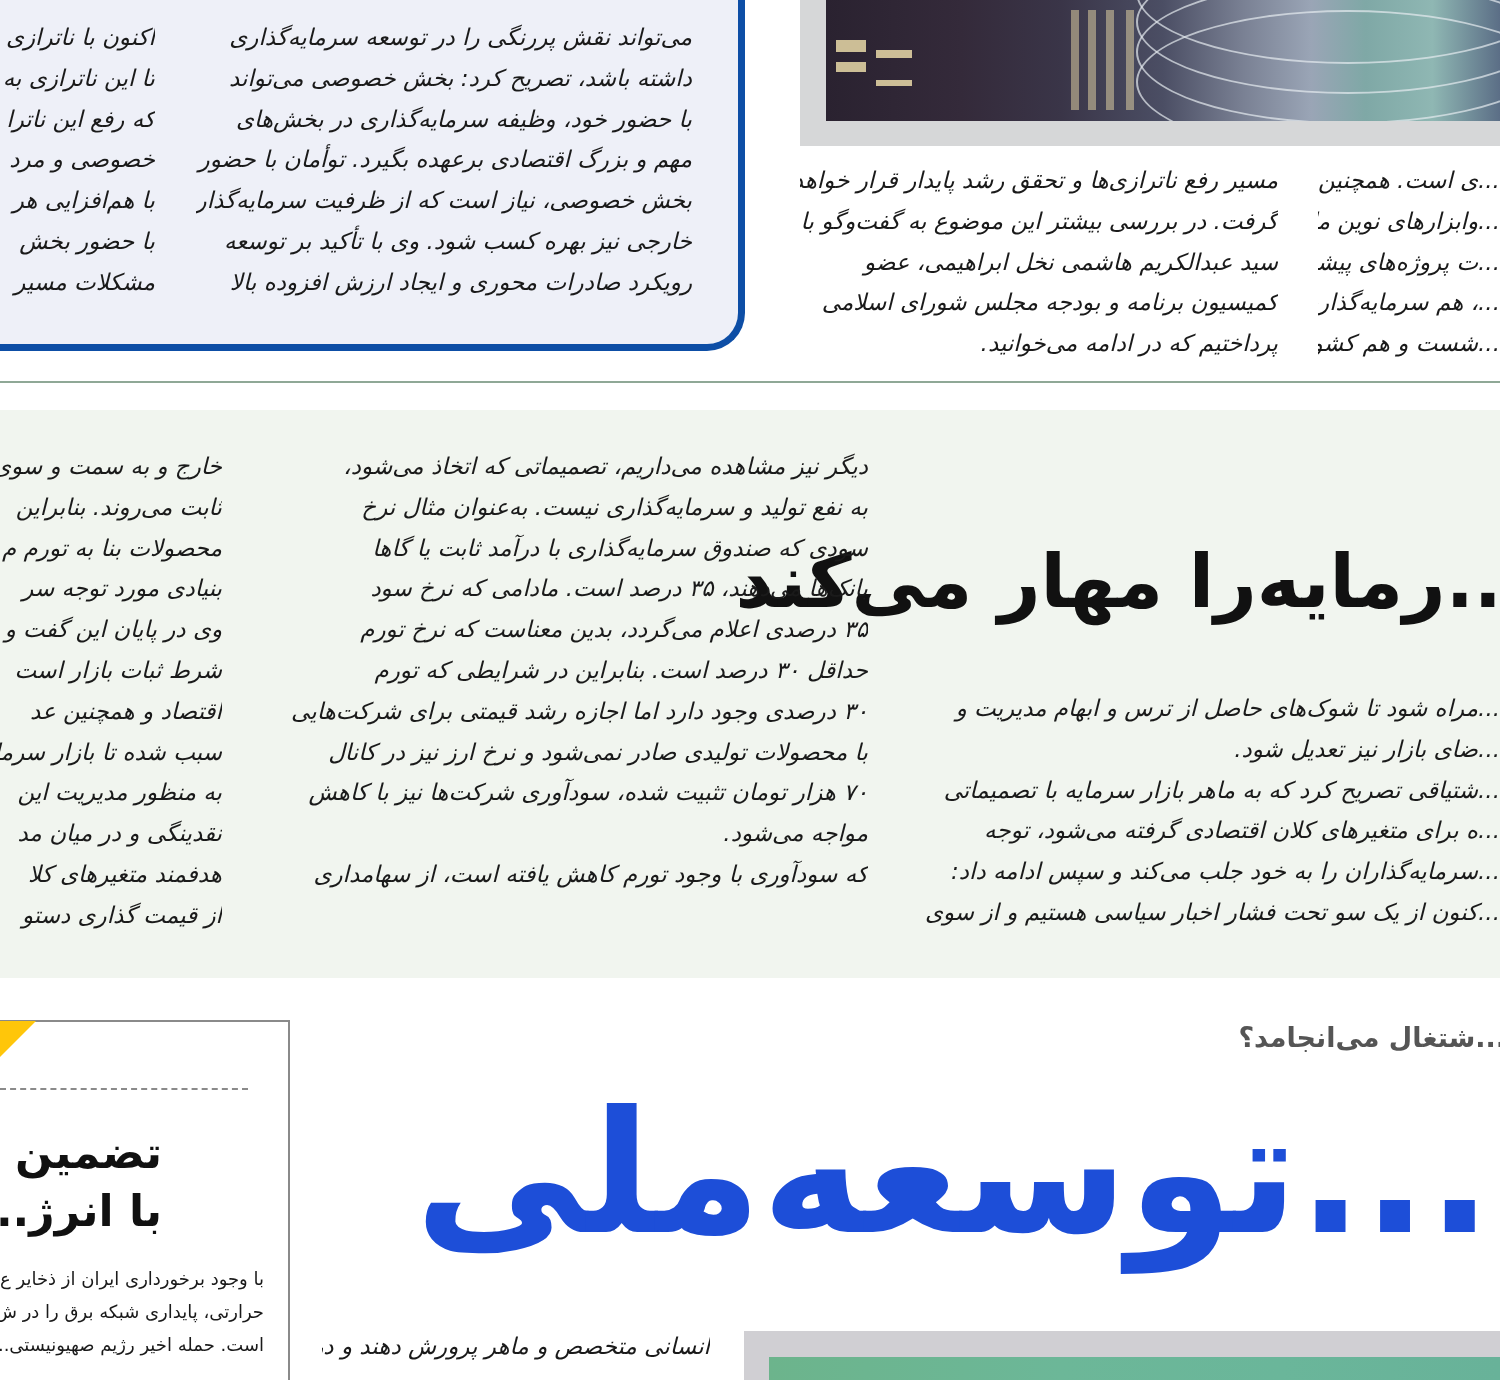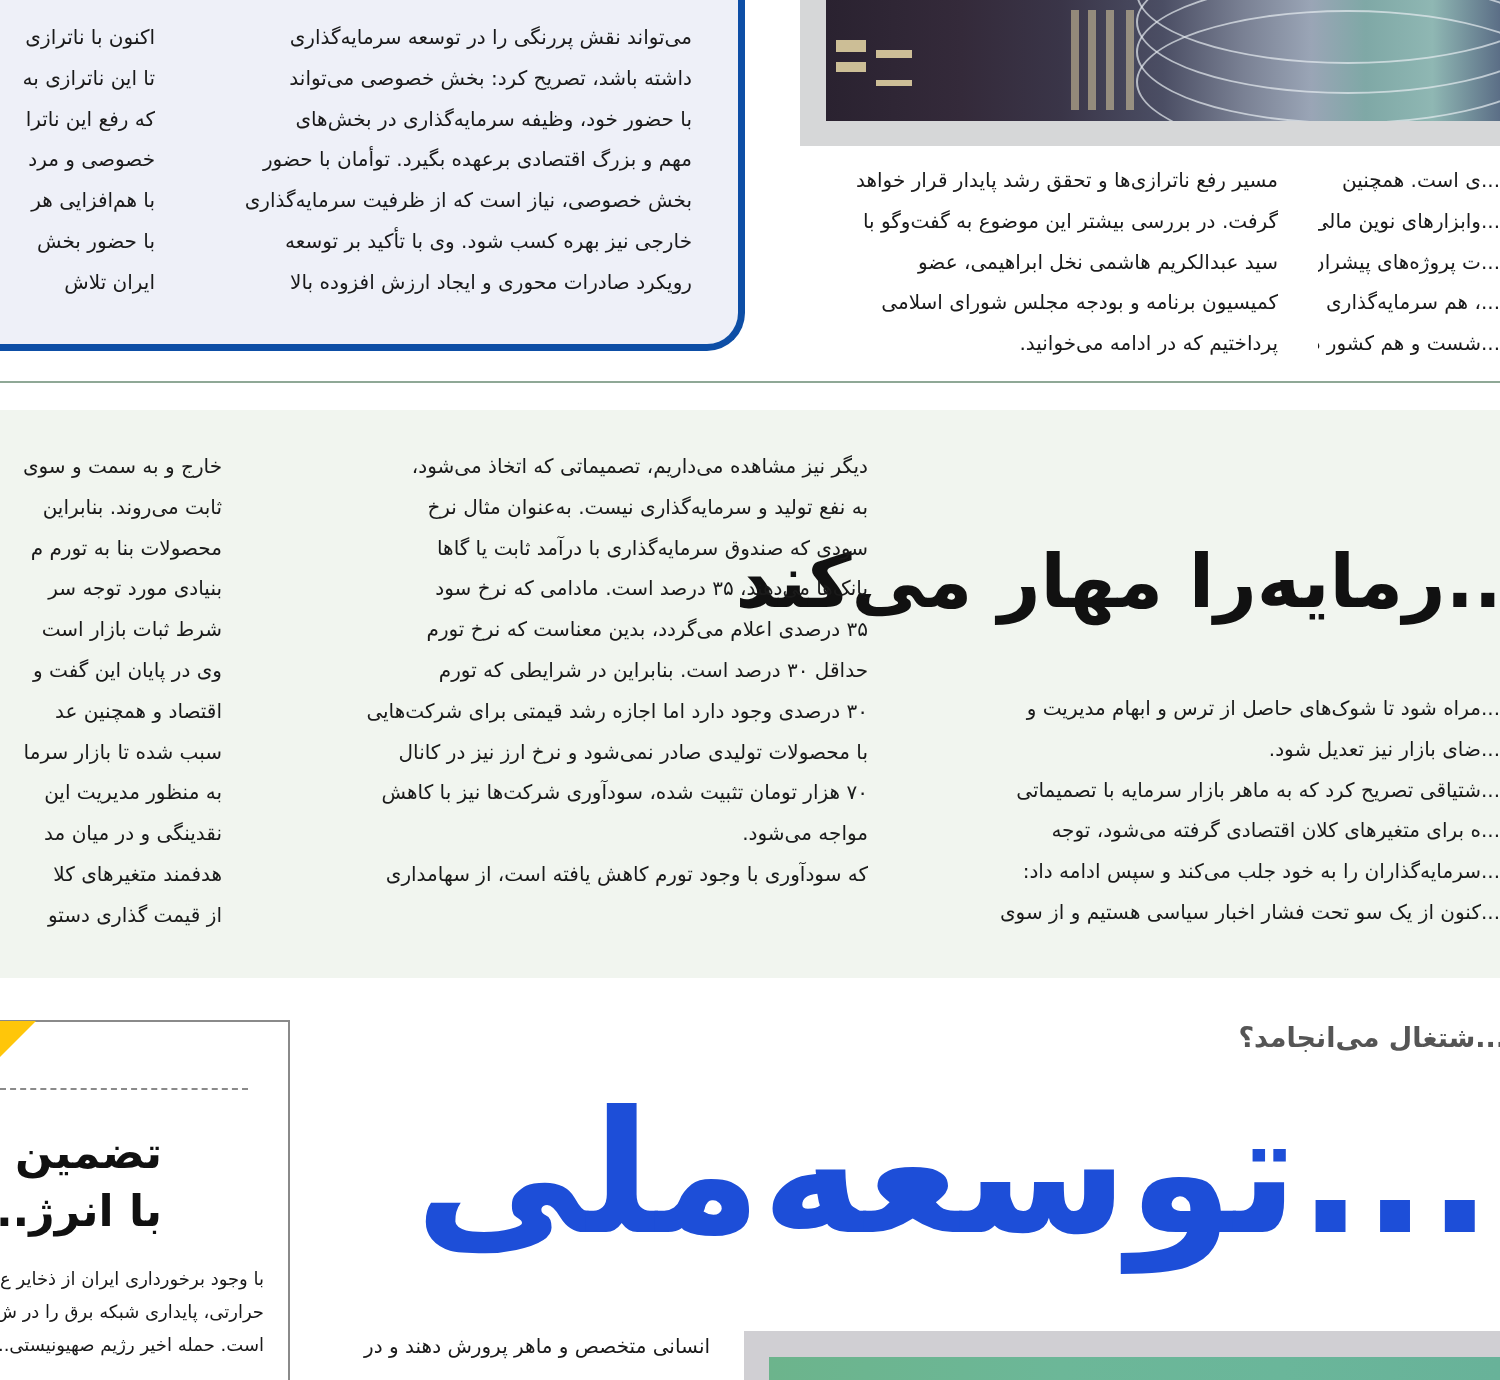--- a/index.html
+++ b/index.html
@@ -14,21 +14,21 @@
   .line { display: block; white-space: nowrap; overflow: hidden; }
 
   
   .blue-box {
     left: -30px; top: -40px; width: 768px; height: 384px;
     background: #eef0f8;
     border: 7px solid #0d4ea6;
     border-radius: 0 0 38px 0;
     border-top: none; border-left: none;
   }
-  .col-text { font-size: 20px; line-height: 40.8px; }
+  .col-text { font-size: 23px; line-height: 40.8px; font-style: italic; }
 
   
   .photo-frame {
     left: 800px; top: 0; width: 700px; height: 146px; background: #d6d7d8;
   }
   .photo {
     left: 826px; top: 0; width: 674px; height: 121px; overflow: hidden;
     background: linear-gradient(90deg, #2a2230 0%, #342a3a 20%, #3a3548 35%, #4b4e64 50%, #7a8194 62%, #9aa5b6 72%, #7fa8a6 80%, #8fb7b3 90%, #5b6e86 100%);
   }
   .photo .win { position: absolute; background: #e9d9a8; opacity: .85; }
@@ -97,21 +97,21 @@
   <span class="line">رویکرد صادرات محوری و ایجاد ارزش افزوده بالا</span>
 </div>
 
 <div class="abs col col-text rtl" style="left:0px; top:17px; width:155px; overflow:hidden;">
   <span class="line">اکنون با ناترازی</span>
   <span class="line">تا این ناترازی به</span>
   <span class="line">که رفع این ناترا</span>
   <span class="line">خصوصی و مرد</span>
   <span class="line">با هم‌افزایی هر</span>
   <span class="line">با حضور بخش</span>
-  <span class="line">ایران تلاش</span>
+  <span class="line">مشکلات مسیر</span>
 </div>
 
 <div class="abs photo-frame"></div>
 <div class="abs photo">
   <div class="win" style="left:10px;top:40px;width:30px;height:12px;"></div>
   <div class="win" style="left:10px;top:62px;width:30px;height:10px;"></div>
   <div class="win" style="left:50px;top:50px;width:36px;height:8px;"></div>
   <div class="win" style="left:50px;top:80px;width:36px;height:6px;"></div>
   <div class="win" style="left:245px;top:10px;width:8px;height:100px;opacity:.5"></div>
   <div class="win" style="left:262px;top:10px;width:8px;height:100px;opacity:.5"></div>
@@ -124,21 +124,21 @@
 </div>
 
 <div class="abs col col-text rtl" style="left:800px; top:160px; width:478px;">
   <span class="line">مسیر رفع ناترازی‌ها و تحقق رشد پایدار قرار خواهد</span>
   <span class="line">گرفت. در بررسی بیشتر این موضوع به گفت‌وگو با</span>
   <span class="line">سید عبدالکریم هاشمی نخل ابراهیمی، عضو</span>
   <span class="line">کمیسیون برنامه و بودجه مجلس شورای اسلامی</span>
   <span class="line">پرداختیم که در ادامه می‌خوانید.</span>
 </div>
 
-<div class="abs col col-text" style="left:1318px; top:160px; width:182px; overflow:hidden; direction:ltr; text-align:right;">
+<div class="abs col col-text" style="left:1318px; top:160px; width:182px; overflow:hidden; direction:ltr; text-align:center;">
   <span class="line" style="direction:rtl;">...ی است. همچنین</span>
   <span class="line" style="direction:rtl;">...وابزارهای نوین مالی</span>
   <span class="line" style="direction:rtl;">...ت پروژه‌های پیشران</span>
   <span class="line" style="direction:rtl;">...، هم سرمایه‌گذاری</span>
   <span class="line" style="direction:rtl;">...شست و هم کشور در</span>
 </div>
 
 <div class="abs divider-green"></div>
 
 <div class="abs mid-band"></div>
@@ -166,22 +166,22 @@
   <span class="line">۷۰ هزار تومان تثبیت شده، سودآوری شرکت‌ها نیز با کاهش</span>
   <span class="line">مواجه می‌شود.</span>
   <span class="line">که سودآوری با وجود تورم کاهش یافته است، از سهامداری</span>
 </div>
 
 <div class="abs col col-text rtl" style="left:0px; top:446px; width:222px; overflow:hidden;">
   <span class="line">خارج و به سمت و سوی</span>
   <span class="line">ثابت می‌روند. بنابراین</span>
   <span class="line">محصولات بنا به تورم م</span>
   <span class="line">بنیادی مورد توجه سر</span>
+  <span class="line">وی در پایان این گفت و</span>
   <span class="line">شرط ثبات بازار است</span>
-  <span class="line">وی در پایان این گفت و</span>
   <span class="line">اقتصاد و همچنین عد</span>
   <span class="line">سبب شده تا بازار سرما</span>
   <span class="line">به منظور مدیریت این</span>
   <span class="line">نقدینگی و در میان مد</span>
   <span class="line">هدفمند متغیرهای کلا</span>
   <span class="line">از قیمت گذاری دستو</span>
 </div>
 
 <div class="abs kicker">...شتغال می‌انجامد؟</div>
 <div class="abs big-headline">...توسعه‌ملی</div>

